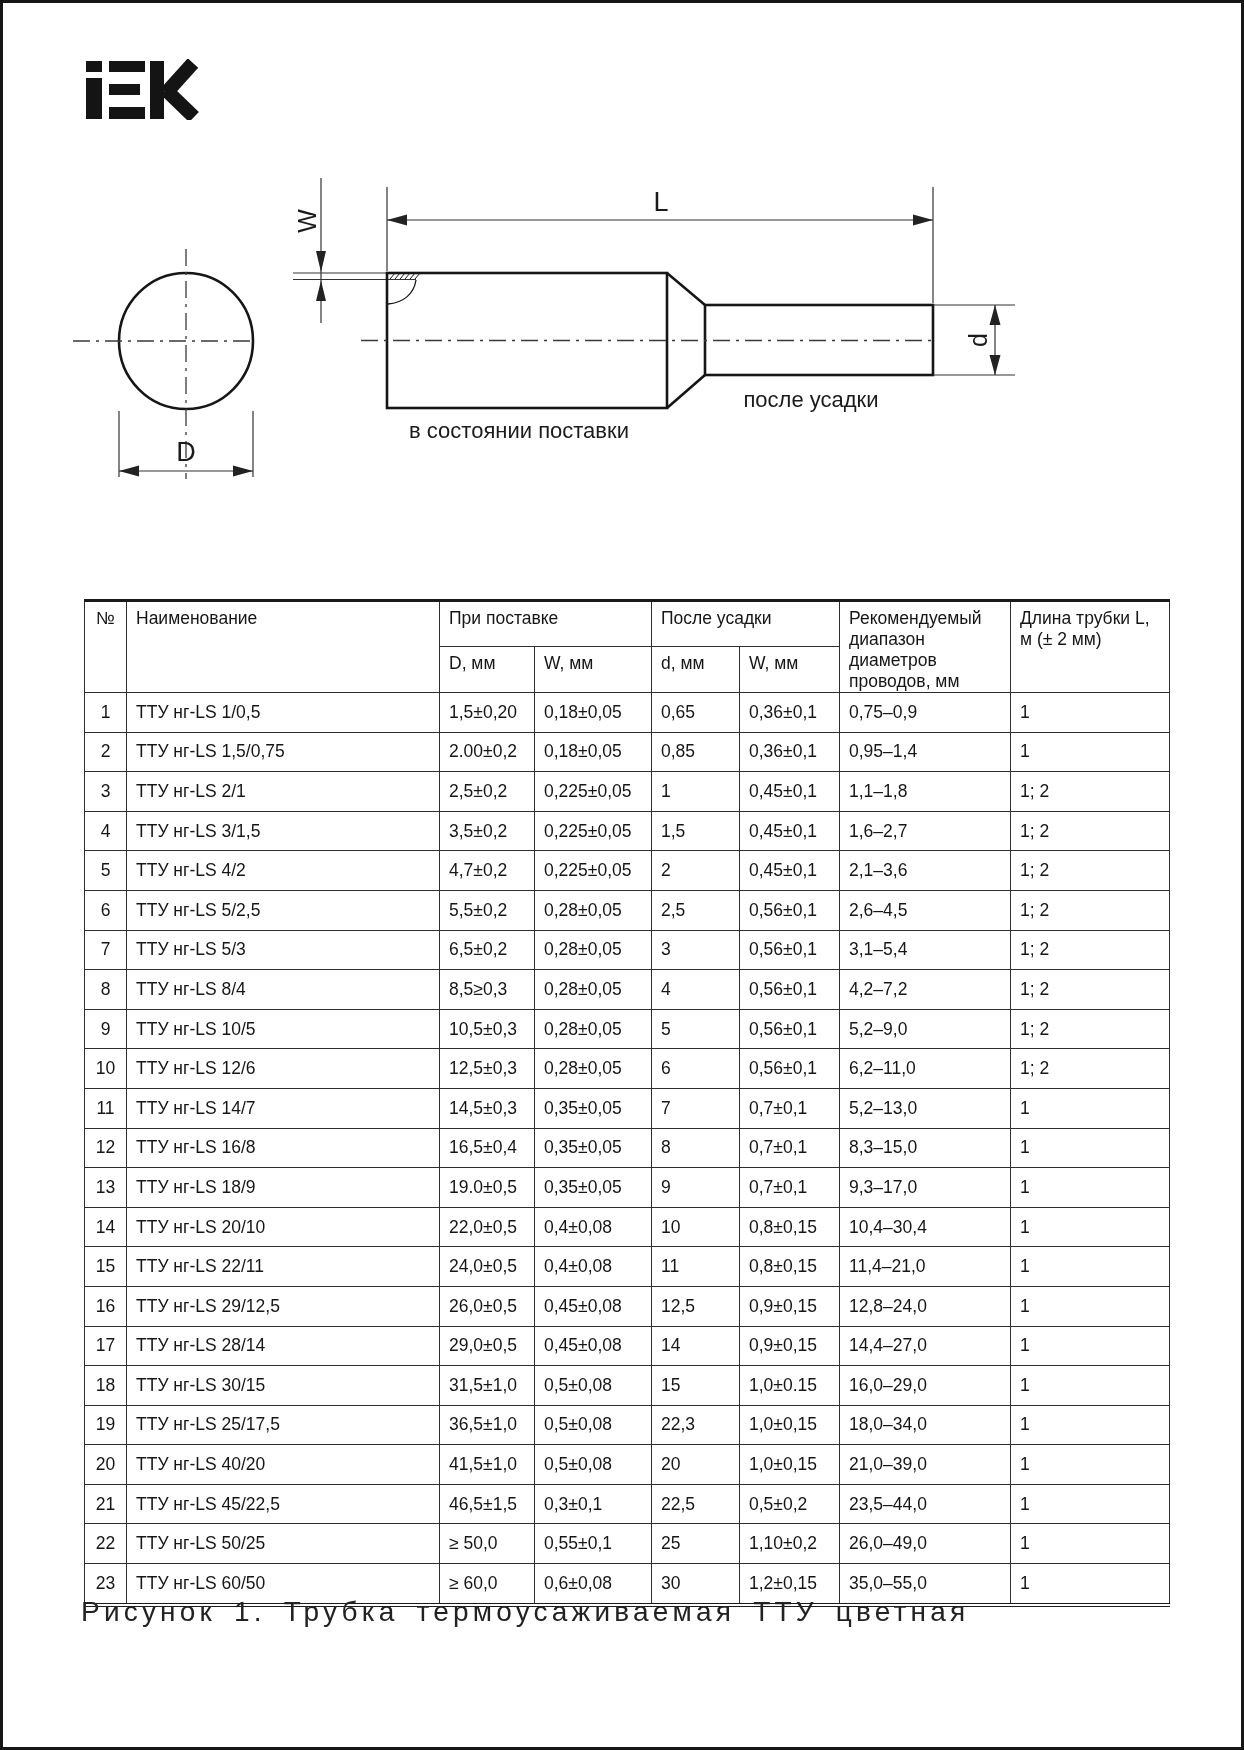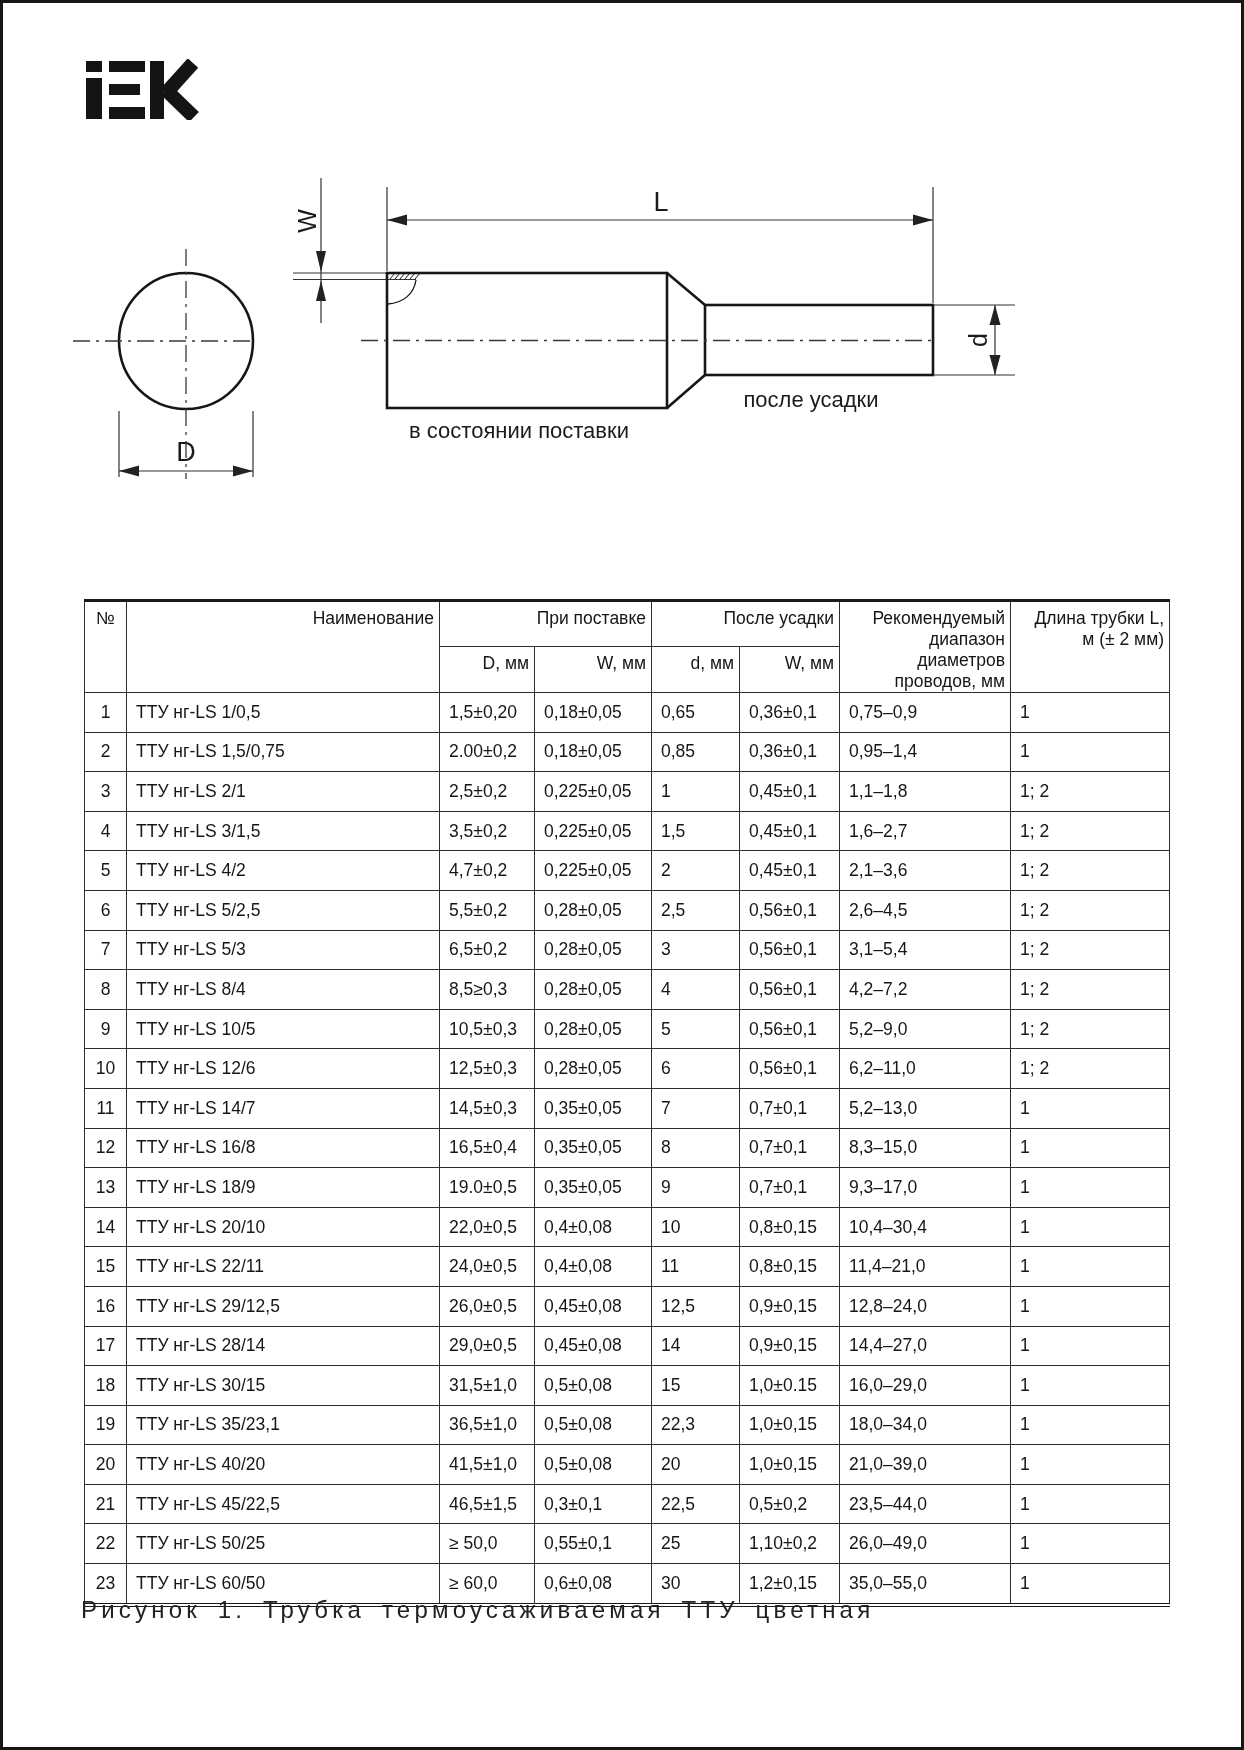--- a/index.html
+++ b/index.html
@@ -16,31 +16,31 @@
   .spec-table {
     position:absolute; left:81px; top:596px; width:1085px;
     border-collapse:collapse; table-layout:fixed;
     color:#161616;
   }
   .spec-table th, .spec-table td {
     border:1.6px solid #2e2e2e;
     font-weight:normal; font-size:17.5px; line-height:1.2;
     overflow:hidden;
   }
-  .spec-table thead th { vertical-align:top; text-align:right; padding:6px 5px 0 9px; }
+  .spec-table thead th { vertical-align:top; text-align:left; padding:6px 5px 0 9px; }
   .spec-table thead tr { height:39px; }
   .spec-table thead th.th-num { text-align:center; padding-left:0; padding-right:0; }
   .spec-table thead tr.h1 th { border-top:3px solid #1a1a1a; }
   .spec-table tbody td { height:38.6px; vertical-align:middle; padding:0 4px 0 9px; }
   .spec-table tbody td.c-num { text-align:center; padding:0; }
   .spec-table tbody tr:last-child td { border-bottom:4px double #1a1a1a; }
 
   .figure-caption {
     position:absolute; left:78px; top:1593px;
-    font-size:24px; letter-spacing:4.2px; word-spacing:6px; color:#222;
+    font-size:28px; letter-spacing:4.2px; word-spacing:6px; color:#222;
     white-space:nowrap;
   }
 </style>
 </head>
 <body>
 
 <div class="page">
 
   <svg class="logo-svg" width="115" height="61" viewBox="0 0 115 61" role="img" aria-label="iEK">
     <g fill="#141414">
@@ -328,21 +328,21 @@
           <td>ТТУ нг-LS 30/15</td>
           <td>31,5±1,0</td>
           <td>0,5±0,08</td>
           <td>15</td>
           <td>1,0±0.15</td>
           <td>16,0–29,0</td>
           <td>1</td>
         </tr>
         <tr>
           <td class="c-num">19</td>
-          <td>ТТУ нг-LS 35/23,1</td>
+          <td>ТТУ нг-LS 25/17,5</td>
           <td>36,5±1,0</td>
           <td>0,5±0,08</td>
           <td>22,3</td>
           <td>1,0±0,15</td>
           <td>18,0–34,0</td>
           <td>1</td>
         </tr>
         <tr>
           <td class="c-num">20</td>
           <td>ТТУ нг-LS 40/20</td>

